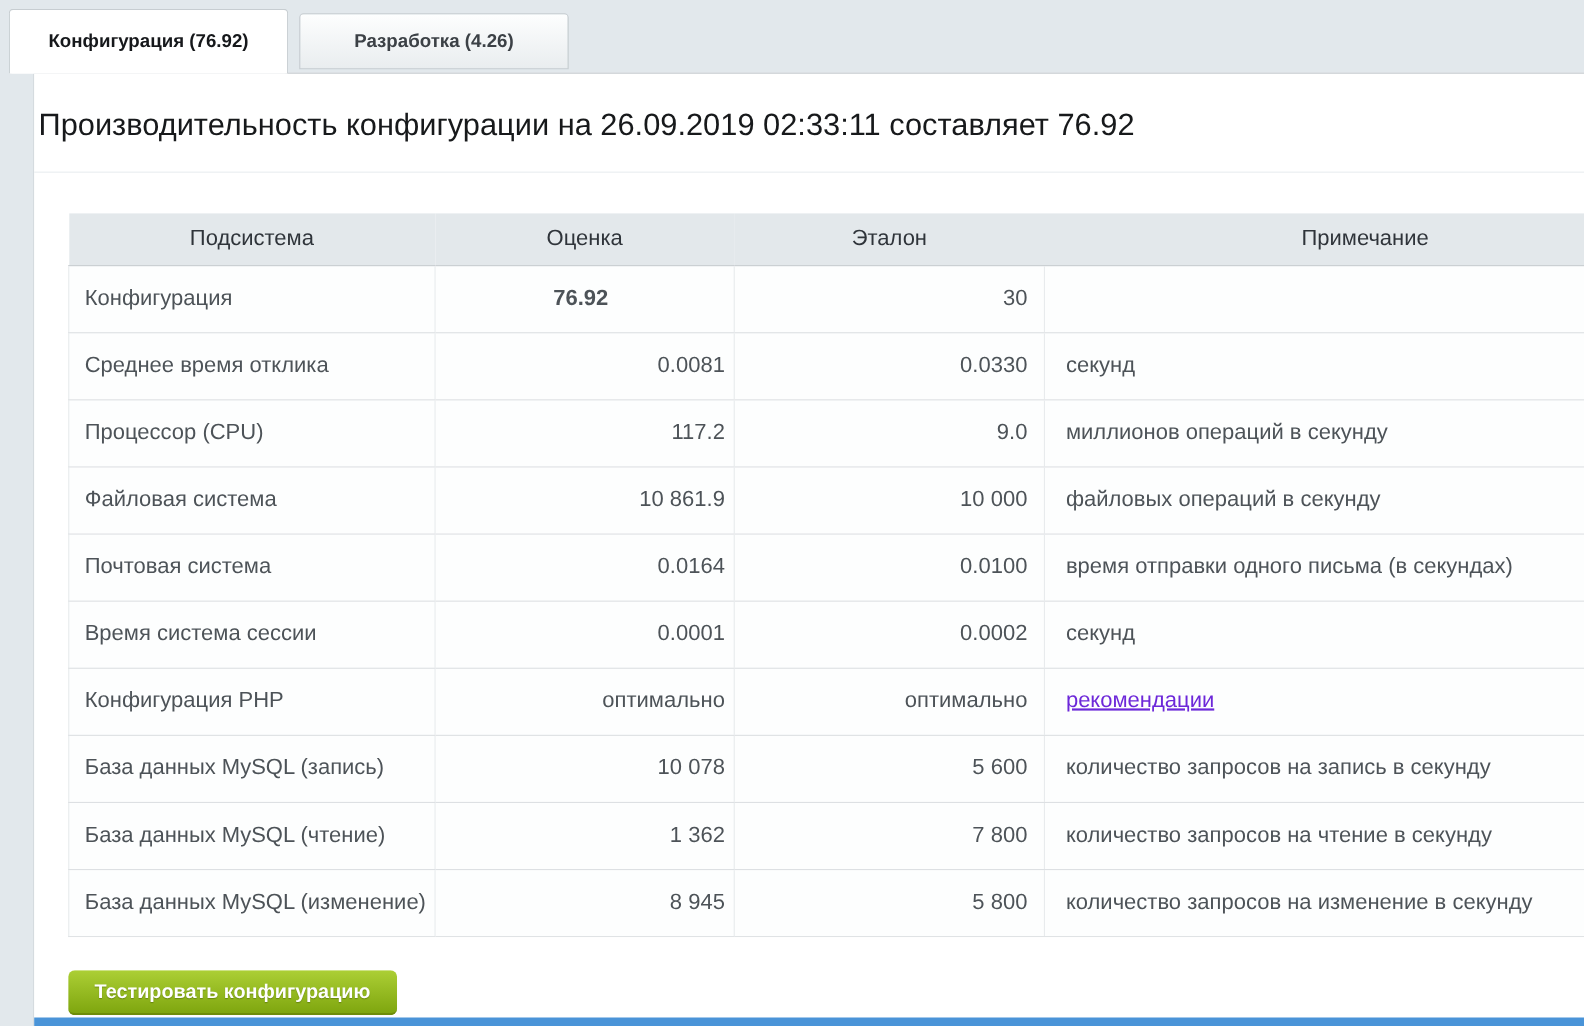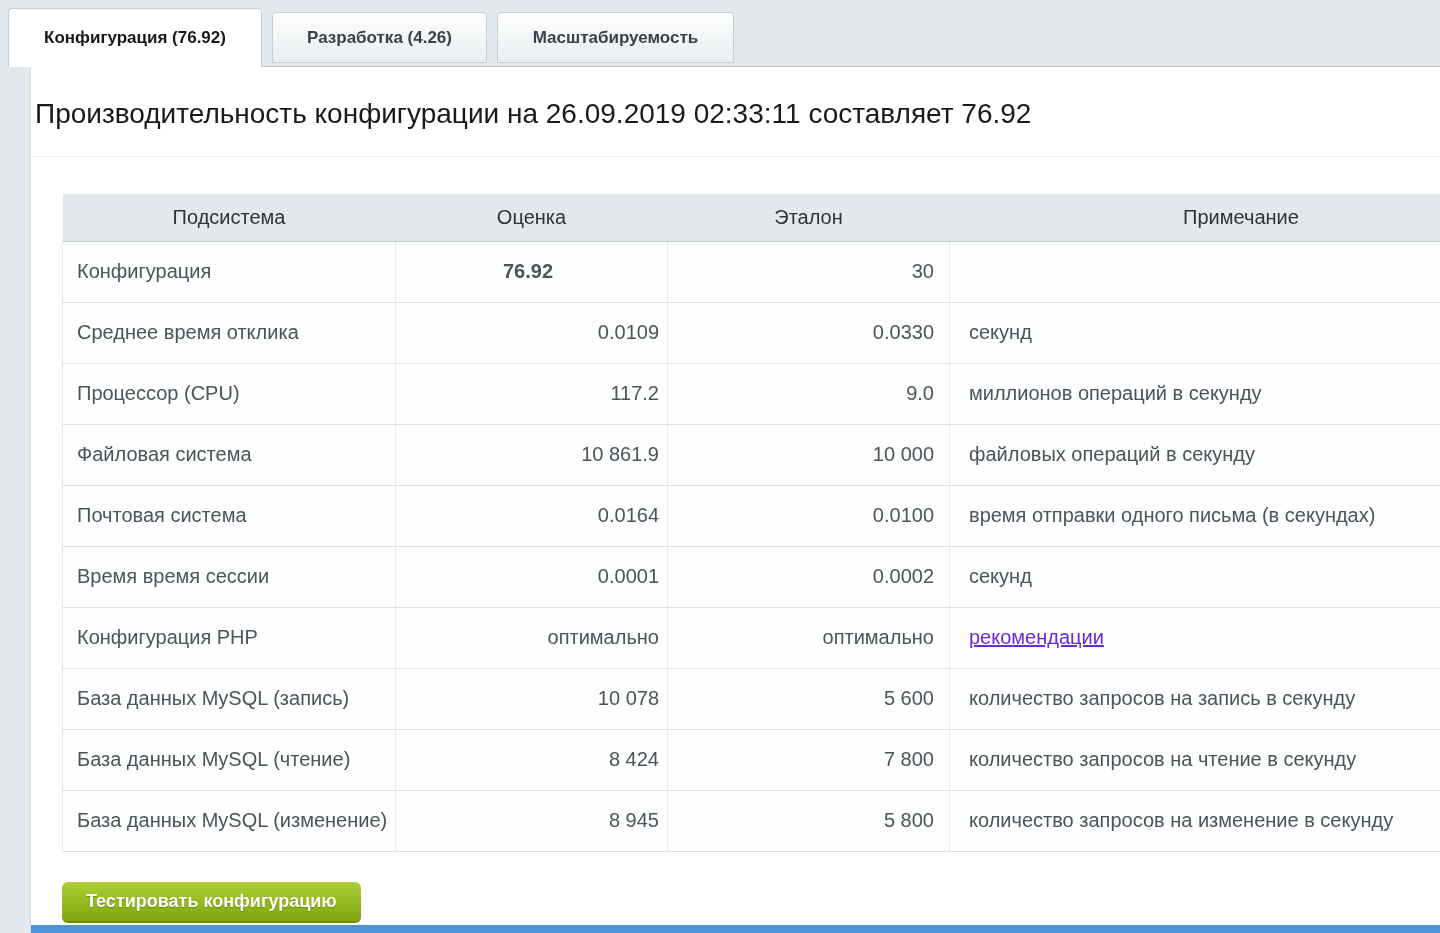--- a/index.html
+++ b/index.html
@@ -38,21 +38,21 @@
     border-bottom: none;
     height: 59px;
     margin-top: 0;
     margin-bottom: -1px;
     position: relative;
     z-index: 3;
     color: #16181b;
   }
   .tab-1 { width: 254px; }
   .tab-2 { width: 290px; margin-left: 8px; }
-  .tab-3 { width: 215px; margin-left: 10px; }
+  .tab-3 { width: 245px; margin-left: 10px; }
   .tab-4 { width: 237px; margin-left: 10px; }
 
   
   .content {
     position: relative;
     margin-left: 30px;
     height: 867px;
     background: #ffffff;
     border-top: 1px solid #c2c8cc;
     border-left: 1px solid #d5dbdf;
@@ -138,23 +138,20 @@
 </style>
 </head>
 <body>
 
 <div class="tabbar">
   <div class="tab tab-1 active">
     <span>Конфигурация (76.92)</span>
   </div>
   <div class="tab tab-3">
     <span>Разработка (4.26)</span>
-  </div>
-  <div class="tab tab-4">
-    <span>Масштабируемость</span>
   </div>
 </div>
 
 <div class="content">
   <h1 class="page-title">Производительность конфигурации на 26.09.2019 02:33:11 составляет 76.92</h1>
 
   <div class="table-area">
     <div class="perf-table-wrap">
       <table class="perf">
         <colgroup>
@@ -173,21 +170,21 @@
         </thead>
         <tbody>
             <tr>
               <td class="c-name">Конфигурация</td>
               <td class="c-score score-bold">76.92</td>
               <td class="c-std">30</td>
               <td class="c-note"></td>
             </tr>
             <tr>
               <td class="c-name">Среднее время отклика</td>
-              <td class="c-score">0.0109</td>
+              <td class="c-score">0.0081</td>
               <td class="c-std">0.0330</td>
               <td class="c-note">секунд</td>
             </tr>
             <tr>
               <td class="c-name">Процессор (CPU)</td>
               <td class="c-score">117.2</td>
               <td class="c-std">9.0</td>
               <td class="c-note">миллионов операций в секунду</td>
             </tr>
             <tr>
@@ -196,40 +193,40 @@
               <td class="c-std">10 000</td>
               <td class="c-note">файловых операций в секунду</td>
             </tr>
             <tr>
               <td class="c-name">Почтовая система</td>
               <td class="c-score">0.0164</td>
               <td class="c-std">0.0100</td>
               <td class="c-note">время отправки одного письма (в секундах)</td>
             </tr>
             <tr>
-              <td class="c-name">Время время сессии</td>
+              <td class="c-name">Время система сессии</td>
               <td class="c-score">0.0001</td>
               <td class="c-std">0.0002</td>
               <td class="c-note">секунд</td>
             </tr>
             <tr>
               <td class="c-name">Конфигурация PHP</td>
               <td class="c-score">оптимально</td>
               <td class="c-std">оптимально</td>
               <td class="c-note"><a href="#" class="note-link">рекомендации</a></td>
             </tr>
             <tr>
               <td class="c-name">База данных MySQL (запись)</td>
               <td class="c-score">10 078</td>
               <td class="c-std">5 600</td>
               <td class="c-note">количество запросов на запись в секунду</td>
             </tr>
             <tr>
               <td class="c-name">База данных MySQL (чтение)</td>
-              <td class="c-score">8 424</td>
+              <td class="c-score">1 362</td>
               <td class="c-std">7 800</td>
               <td class="c-note">количество запросов на чтение в секунду</td>
             </tr>
             <tr>
               <td class="c-name">База данных MySQL (изменение)</td>
               <td class="c-score">8 945</td>
               <td class="c-std">5 800</td>
               <td class="c-note">количество запросов на изменение в секунду</td>
             </tr>
           </tbody>

